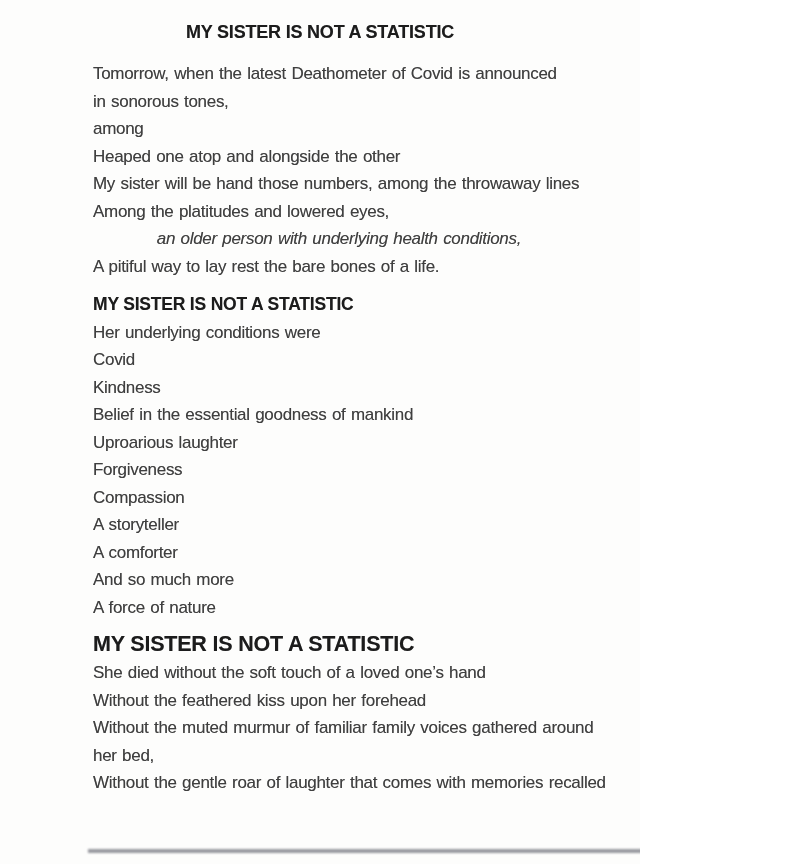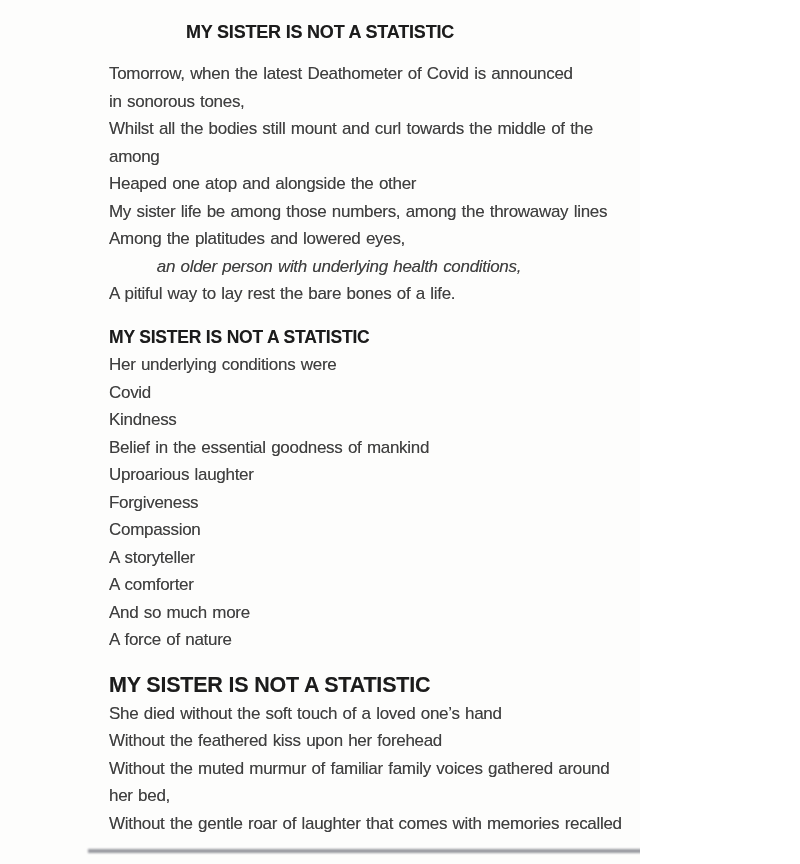--- a/index.html
+++ b/index.html
@@ -21,21 +21,21 @@
     margin: 0;
     padding-top: 21px;
     text-align: center;
     font-size: 18px;
     font-weight: bold;
     letter-spacing: -0.2px;
     color: #1c1c1c;
     line-height: 22px;
   }
   .stanza {
-    margin: 16px;
+    margin: 0;
     padding-left: 93px;
     padding-right: 55px;
   }
   .stanza-1 { margin-top: 17px; }
   .stanza-2 { margin-top: 11px; }
   .stanza-3 { margin-top: 8px; }
   .line {
     font-size: 17px;
     line-height: 27.5px;
     letter-spacing: -0.3px;
@@ -69,24 +69,23 @@
 </head>
 <body>
 
 <div class="page">
 
   <h1 class="title">MY SISTER IS NOT A STATISTIC</h1>
 
   <section class="stanza stanza-1">
     <div class="line">Tomorrow, when the latest Deathometer of Covid is announced</div>
     <div class="line">in sonorous tones,</div>
-    <div class="line">Whilst all the bodies still mount and curl towards the middle of the</div>
     <div class="line">among</div>
     <div class="line">Heaped one atop and alongside the other</div>
-    <div class="line">My sister life be among those numbers, among the throwaway lines</div>
+    <div class="line">My sister will be hand those numbers, among the throwaway lines</div>
     <div class="line">Among the platitudes and lowered eyes,</div>
     <div class="line italic">an older person with underlying health conditions,</div>
     <div class="line">A pitiful way to lay rest the bare bones of a life.</div>
   </section>
 
   <section class="stanza stanza-2">
     <div class="stanza-heading">MY SISTER IS NOT A STATISTIC</div>
     <div class="line">Her underlying conditions were</div>
     <div class="line">Covid</div>
     <div class="line">Kindness</div>

